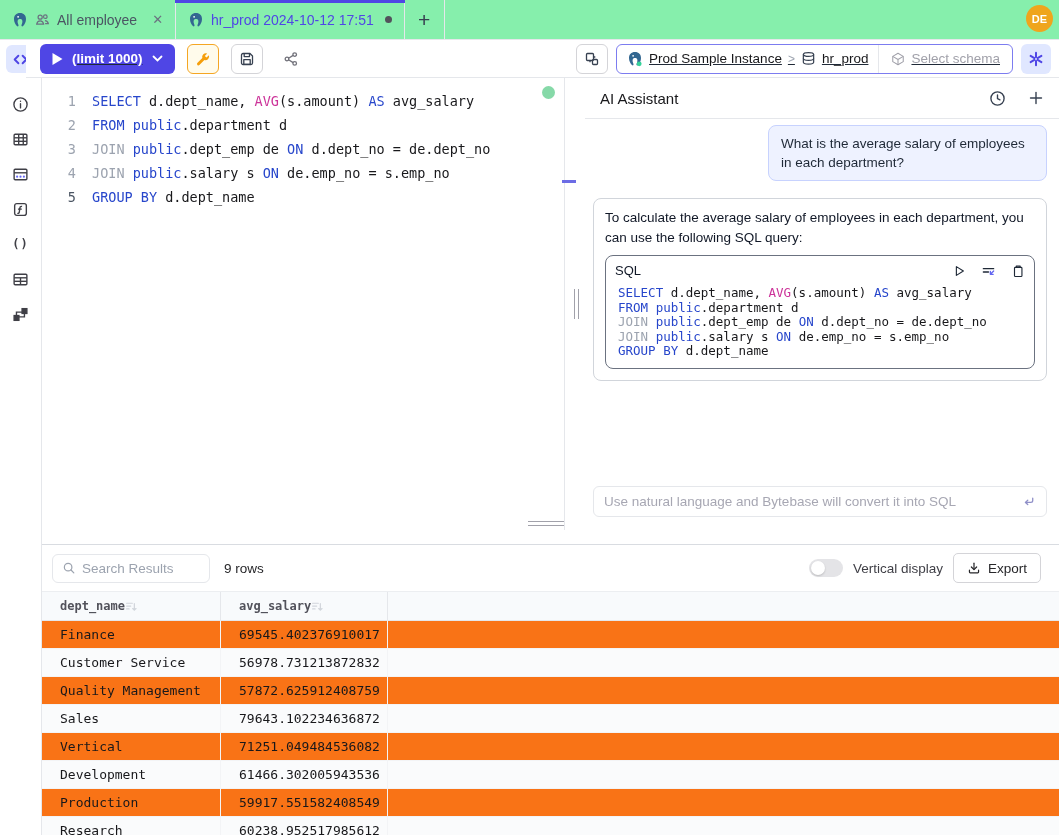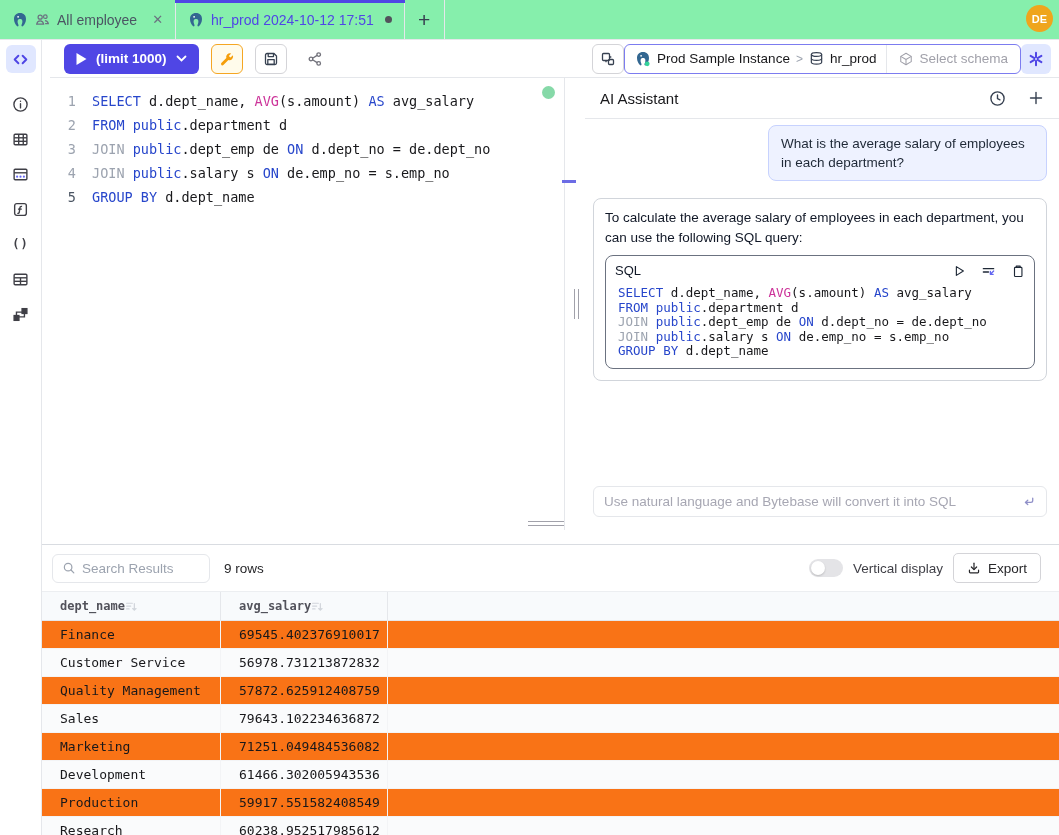--- a/index.html
+++ b/index.html
@@ -19,26 +19,26 @@
 
   
   .sidebar { position:absolute; top:40px; left:0; bottom:0; width:42px; border-right:1px solid #e5e7eb; display:flex; flex-direction:column; align-items:center; padding-top:5px; background:#fff; }
   .side-btn { width:30px; height:28px; display:flex; align-items:center; justify-content:center; border-radius:6px; margin-bottom:7px; }
   .side-btn.active { background:#e0e7ff; }
   .side-btn + .side-btn { margin-top:0; }
   .side-gap { height:10px; }
   .paren-glyph { font-family:"DejaVu Sans Mono", monospace; font-size:12px; font-weight:700; color:#3f3f46; letter-spacing:1px; }
 
   
-  .toolbar { position:absolute; left:50px; top:40px; right:0; height:38px; border-bottom:1px solid #e5e7eb; display:flex; align-items:center; padding:0 8px 0 14px; gap:12px; background:#fff; }
+  .toolbar { position:absolute; left:26px; top:40px; right:0; height:38px; border-bottom:1px solid #e5e7eb; display:flex; align-items:center; padding:0 8px 0 14px; gap:12px; background:#fff;text-decoration:underline; }
   .run-btn { height:30px; background:#4f46e5; color:#fff; border:none; border-radius:6px; display:flex; align-items:center; gap:9px; padding:0 12px; font-size:13.5px; font-weight:700; font-family:inherit; }
   .icon-btn { height:30px; width:32px; display:flex; align-items:center; justify-content:center; border-radius:6px; border:1px solid transparent; background:#fff; }
   .icon-btn.wrench { border-color:#f5a623; background:#fffbeb; }
   .icon-btn.boxed { border-color:#d4d4d8; }
-  .toolbar-right { margin-left:auto; display:flex; align-items:center; }
+  .toolbar-right { margin-left:auto; display:flex; align-items:center; gap:8px; }
   .conn-pill { height:30px; border:1px solid #7c7cf0; border-radius:6px; display:flex; align-items:center; background:#fff; overflow:hidden; }
   .conn-main { display:flex; align-items:center; gap:6px; padding:0 10px; font-size:13.5px; color:#18181b; }
   .conn-sep { color:#9ca3af; font-size:12px; }
   .conn-schema { display:flex; align-items:center; gap:6px; padding:0 12px; height:100%; border-left:1px solid #e5e7eb; font-size:13.5px; color:#a1a1aa; }
   .ai-toggle-btn { width:30px; height:30px; border-radius:6px; background:#e0e7ff; display:flex; align-items:center; justify-content:center; }
 
   
   .editor { position:absolute; left:42px; top:78px; width:523px; height:452px; border-right:1px solid #e5e7eb; background:#fff; }
   .code-lines { padding-top:11px; font-family:"DejaVu Sans Mono", monospace; font-size:13.5px; line-height:24px; }
   .code-line { display:flex; white-space:pre; }
@@ -387,21 +387,21 @@
           <div class="tcell c1">Quality Management</div>
           <div class="tcell c2">57872.625912408759</div>
           <div class="tcell c3"></div>
         </div>
         <div class="trow even">
           <div class="tcell c1">Sales</div>
           <div class="tcell c2">79643.102234636872</div>
           <div class="tcell c3"></div>
         </div>
         <div class="trow">
-          <div class="tcell c1">Marketing</div>
+          <div class="tcell c1">Vertical</div>
           <div class="tcell c2">71251.049484536082</div>
           <div class="tcell c3"></div>
         </div>
         <div class="trow even">
           <div class="tcell c1">Development</div>
           <div class="tcell c2">61466.302005943536</div>
           <div class="tcell c3"></div>
         </div>
         <div class="trow">
           <div class="tcell c1">Production</div>

